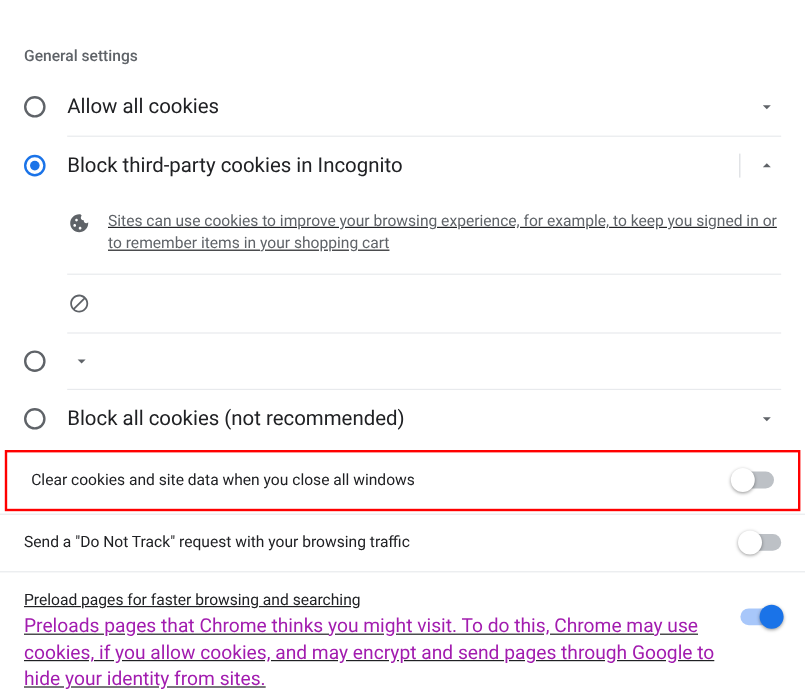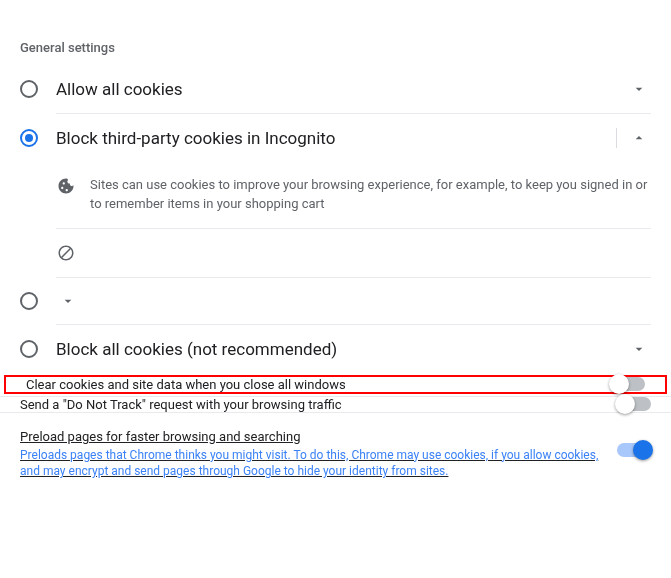--- a/index.html
+++ b/index.html
@@ -55,20 +55,21 @@
     padding: 0 4px;
   }
   .expand-icon svg { display: block; }
   .detail-block {
     padding: 0px 20px 0px 56px;
   }
   .detail-item {
     display: flex;
     align-items: flex-start;
     padding: 14px 0;
+    text-decoration: underline;
   }
   .detail-icon {
     width: 20px;
     height: 20px;
     flex-shrink: 0;
     margin-right: 14px;
     color: #5f6368;
     display: flex;
     align-items: center;
     justify-content: center;
@@ -85,21 +86,21 @@
   .divider-inset {
     border-top: 1px solid #e8eaed;
     margin: 0 20px 0 56px;
   }
   .full-divider {
     border-top: 1px solid #e8eaed;
   }
   .toggle-row {
     display: flex;
     align-items: center;
-    padding: 0 20px;
+    padding: 16px 20px;
     justify-content: flex-end;
   }
   .toggle-label {
     flex: 1;
     font-size: 13px;
     color: #202124;
   }
   .toggle {
     width: 34px;
     height: 14px;
@@ -134,22 +135,22 @@
     align-items: flex-start;
     padding: 16px 20px;
   }
   .preload-text { flex: 1; text-decoration: underline; }
   .preload-title {
     font-size: 13px;
     color: #202124;
     margin-bottom: 3px;
   }
   .preload-desc {
-    font-size: 12px;
-    color: #3b82f6;
+    font-size: 16px;
+    color: #a21caf;
     line-height: 1.4;
   }
   .preload-toggle-wrap {
     margin-left: 16px;
     padding-top: 14px;
   }
   .vbar {
     width: 1px;
     height: 20px;
     background: #dadce0;

